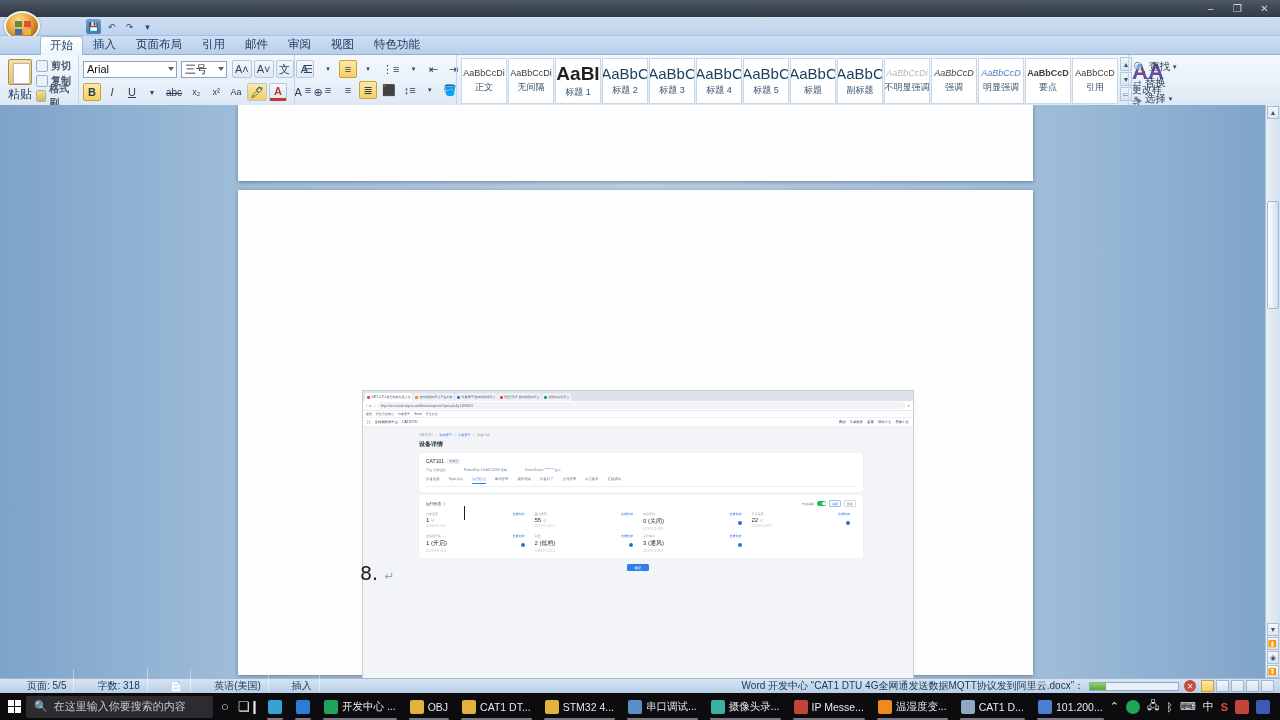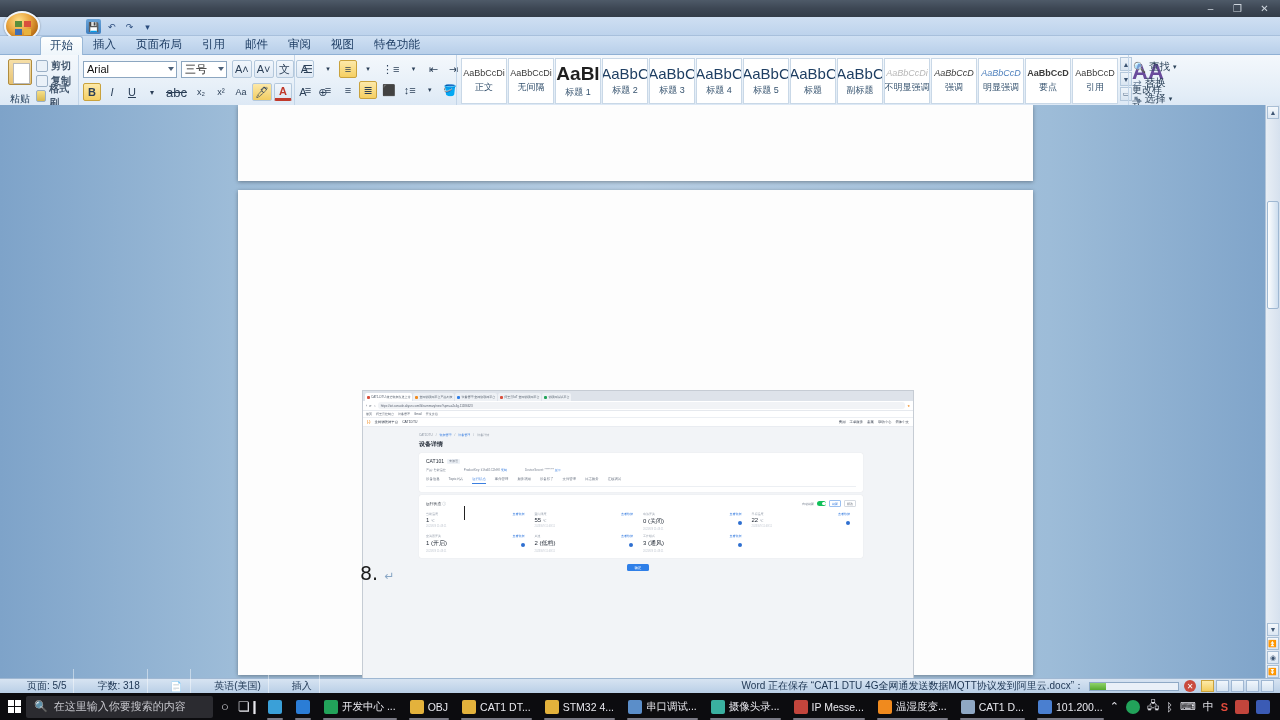--- a/index.html
+++ b/index.html
@@ -82,21 +82,21 @@
     text-align:center; font-size:10px; color:#41566e; height:12px; line-height:12px;
     position:relative;
   }
 
   
   .paste-btn { width:38px; display:flex; flex-direction:column; align-items:center; padding-top:2px;}
   .paste-ico { width:24px; height:26px; background:linear-gradient(#f6dfa8,#e7c271);
      border:1px solid #b08c3e; border-radius:2px; position:relative; }
   .paste-ico:after{ content:''; position:absolute; left:4px; top:3px; width:15px; height:19px;
      background:#fff; border:1px solid #b9b9b9;}
-  .paste-lbl { font-size:10px; color:#28435f; margin-top:7px; }
+  .paste-lbl { font-size:12px; color:#28435f; margin-top:1px; }
   .mini-col { display:flex; flex-direction:column; gap:1px; padding-top:2px;font-weight:bold;}
   .mini-item { display:flex; align-items:center; gap:3px; font-size:10px; color:#43576e; height:14px;}
   .mini-sq { width:12px; height:12px; border:1px solid #9bb0c6; background:#eaf1f8; border-radius:2px;}
   .mini-sq.brush{ background:linear-gradient(#f6e08a,#d9b84e); }
 
   
   .fontname {
     width:94px; height:17px; background:#fff; border:1px solid #8ca6c0;
     font-size:11px; padding:1px 3px; display:flex; align-items:center; color:#111;
     position:relative;
@@ -350,21 +350,21 @@
           <div class="btn-sm" style="margin-left:3px">A˄</div>
           <div class="btn-sm">A˅</div>
           <div class="btn-sm">文</div>
           <div class="btn-sm">A</div>
         </div>
         <div class="row-flex">
           <div class="btn-sm on" style="font-weight:700">B</div>
           <div class="btn-sm flat" style="font-style:italic">I</div>
           <div class="btn-sm flat" style="text-decoration:underline">U</div>
           <div class="btn-sm flat" style="font-size:8px">▾</div>
-          <div class="btn-sm flat" style="text-decoration:line-through;font-size:13px">abc</div>
+          <div class="btn-sm flat" style="text-decoration:line-through;font-size:10px">abc</div>
           <div class="btn-sm flat" style="font-size:9px">x₂</div>
           <div class="btn-sm flat" style="font-size:9px">x²</div>
           <div class="btn-sm flat" style="font-size:9px">Aa</div>
           <div class="btn-sm" style="background:linear-gradient(#fde9a9,#f2cd62)">🖊</div>
           <div class="btn-sm" style="color:#c0392b;font-weight:700;border-bottom:3px solid #c0392b">A</div>
           <div class="btn-sm flat">A</div>
           <div class="btn-sm flat">⊕</div>
         </div>
       </div>
       <div class="rgroup-label">字体</div>
@@ -683,21 +683,21 @@
   </div>
 </div>
 
 <div class="statusbar">
   <div class="sb-item">页面: 5/5</div>
   <div class="sb-item">字数: 318</div>
   <div class="sb-item">📄</div>
   <div class="sb-item">英语(美国)</div>
   <div class="sb-item">插入</div>
   <div class="sb-right">
-    <span>Word 正在保存 “CAT1  DTU 4G全网通发送数据MQTT协议发到阿里云.docx”：</span>
+    <span>Word 开发中心 “CAT1  DTU 4G全网通发送数据MQTT协议发到阿里云.docx”：</span>
     <span class="save-prog">
         <i></i>
       </span>
     <span class="stop-btn">✕</span>
     <span class="viewbtns">
       <span class="vb on"></span>
       <span class="vb"></span>
       <span class="vb"></span>
       <span class="vb"></span>
       <span class="vb"></span>

